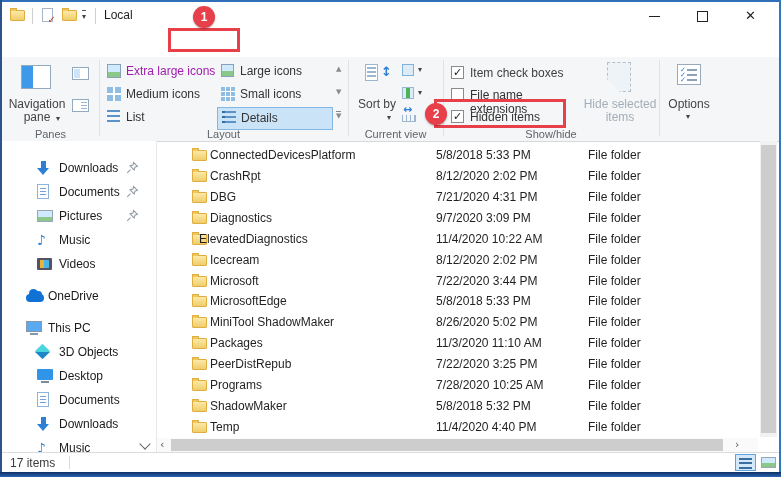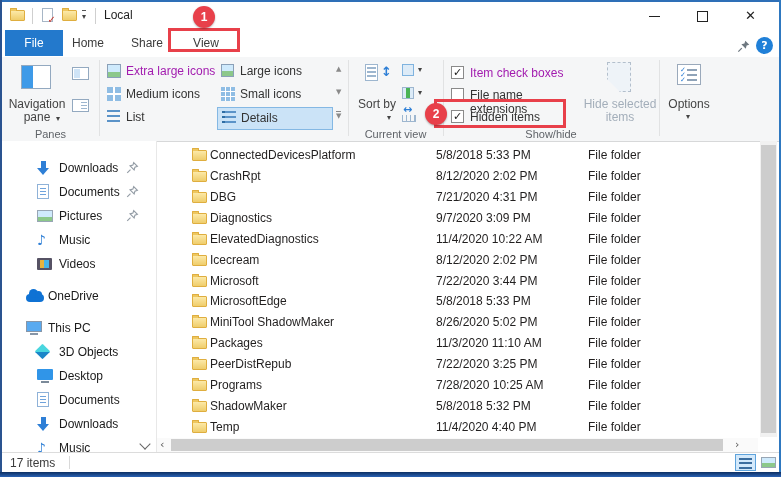--- a/index.html
+++ b/index.html
@@ -126,50 +126,38 @@
 
     <div class="abs win-btn" style="left:630px;">
         <span class="abs min-bar"></span>
       </div>
     <div class="abs win-btn" style="left:678px;">
         <span class="abs max-box"></span>
       </div>
     <div class="abs win-btn glyph" style="left:726px;font-size:13px;">✕</div>
   </div>
 
-  <div class="abs tabrow">
-    <div class="abs tab tab-file" style="left:3px;width:58px;">File</div>
-    <div class="abs tab" style="left:62px;width:48px;">Home</div>
-    <div class="abs tab" style="left:118px;width:54px;">Share</div>
-    <div class="abs tab" style="left:176px;width:56px;">View</div>
-    <span class="abs" style="left:735px;top:9px;width:14px;height:14px;">
-      <svg width="14" height="14" viewBox="0 0 16 16">
-          <path d="M9.5 2 L14 6.5 L11 7.5 L10 11 L5 6 L8.5 5 Z" fill="#6e7880"></path>
-          <path d="M5.5 10.5 L1.5 14.5" stroke="#6e7880" stroke-width="1.4" fill="none"></path>
-        </svg>
-    </span>
-    <div class="abs help glyph" style="left:754px;top:7px;">?</div>
-  </div>
 
   <div class="abs ribbon">
 
     <div class="abs" style="left:8px;top:5px;width:54px;height:72px;">
       <span class="ic ico-navpane" style="left:11px;top:3px;"></span>
       <div class="abs rbtn-label" style="left:-6px;top:36px;width:66px;">Navigation pane</div>
       <span class="abs glyph drop" style="left:46px;top:52px;">▾</span>
     </div>
     <span class="ic ico-pane2" style="left:70px;top:10px;"></span>
     <span class="ic ico-pane3" style="left:70px;top:42px;"></span>
     <div class="abs rg-label" style="left:0;width:97px;">Panes</div>
     <div class="abs rg-sep" style="left:97px;"></div>
 
     <div id="gallery"></div>
     <div class="abs glyph gal-arrow" style="left:334px;top:8px;">▲</div>
     <div class="abs glyph gal-arrow" style="left:334px;top:31px;">▼</div>
     <div class="abs glyph gal-arrow" style="left:334px;top:54px;border-top:1px solid #8a8a8a;">▼</div>
+    <div class="abs rg-label" style="left:97px;width:249px;">Layout</div>
     <div class="abs rg-sep" style="left:346px;"></div>
 
     <div class="abs" style="left:355px;top:5px;width:40px;height:70px;">
       <span class="ic ico-sort" style="left:8px;top:2px;"></span>
       <span class="abs glyph" style="left:24px;top:2px;color:#2e7fd6;font-weight:bold;font-size:13px;">↕</span>
       <div class="abs rbtn-label" style="left:0;top:36px;width:40px;">Sort by</div>
       <span class="abs glyph drop" style="left:30px;top:51px;">▾</span>
     </div>
     <span class="abs" style="left:400px;top:7px;">
         <span class="ic ico-group"></span>
@@ -222,21 +210,21 @@
       <div class="abs gallery-item" style="left: 101px; top: 50px;">
         <div class="ic ico-listv" style="left: 4px; top: 3px;"></div>
         <div class="abs" style="left: 23px; top: 3px; color: rgb(51, 51, 51);">List</div>
       </div>
       <div class="abs gallery-item gallery-sel" style="left: 215px; top: 50px;">
         <div class="ic ico-details" style="left: 4px; top: 3px;"></div>
         <div class="abs" style="left: 23px; top: 3px; color: rgb(51, 51, 51);">Details</div>
       </div>
       <div class="abs" style="left: 449px; top: 8px; width: 130px; height: 17px;">
         <div class="ic cb glyph" style="left: 0px; top: 1px;">✓</div>
-        <div class="abs" style="left: 19px; top: 1px; color: #a21caf;">Item check boxes</div>
+        <div class="abs" style="left: 19px; top: 1px; color: #404040;">Item check boxes</div>
       </div>
       <div class="abs" style="left: 449px; top: 30px; width: 130px; height: 17px;">
         <div class="ic cb glyph" style="left: 0px; top: 1px;"></div>
         <div class="abs" style="left: 19px; top: 1px; color: rgb(51, 51, 51);">File name extensions</div>
       </div>
       <div class="abs" style="left: 449px; top: 52px; width: 130px; height: 17px;">
         <div class="ic cb glyph" style="left: 0px; top: 1px;">✓</div>
         <div class="abs" style="left: 19px; top: 1px; color: rgb(51, 51, 51);">Hidden items</div>
       </div>
     </div>
@@ -326,21 +314,21 @@
         <div class="fr-txt" style="left: 431px;">File folder</div>
       </div>
       <div class="abs file-row" style="top: 208px;">
         <div class="ic ico-folder" style="left: 35px; top: 5px;"></div>
         <div class="fr-txt" style="left: 53px;">Diagnostics</div>
         <div class="fr-txt" style="left: 279px;">9/7/2020 3:09 PM</div>
         <div class="fr-txt" style="left: 431px;">File folder</div>
       </div>
       <div class="abs file-row" style="top: 229px;">
         <div class="ic ico-folder" style="left: 35px; top: 5px;"></div>
-        <div class="fr-txt" style="left: 53px; text-align: center;">ElevatedDiagnostics</div>
+        <div class="fr-txt" style="left: 42px; text-align: center;">ElevatedDiagnostics</div>
         <div class="fr-txt" style="left: 279px;">11/4/2020 10:22 AM</div>
         <div class="fr-txt" style="left: 431px;">File folder</div>
       </div>
       <div class="abs file-row" style="top: 250px;">
         <div class="ic ico-folder" style="left: 35px; top: 5px;"></div>
         <div class="fr-txt" style="left: 53px;">Icecream</div>
         <div class="fr-txt" style="left: 279px;">8/12/2020 2:02 PM</div>
         <div class="fr-txt" style="left: 431px;">File folder</div>
       </div>
       <div class="abs file-row" style="top: 271px;">

